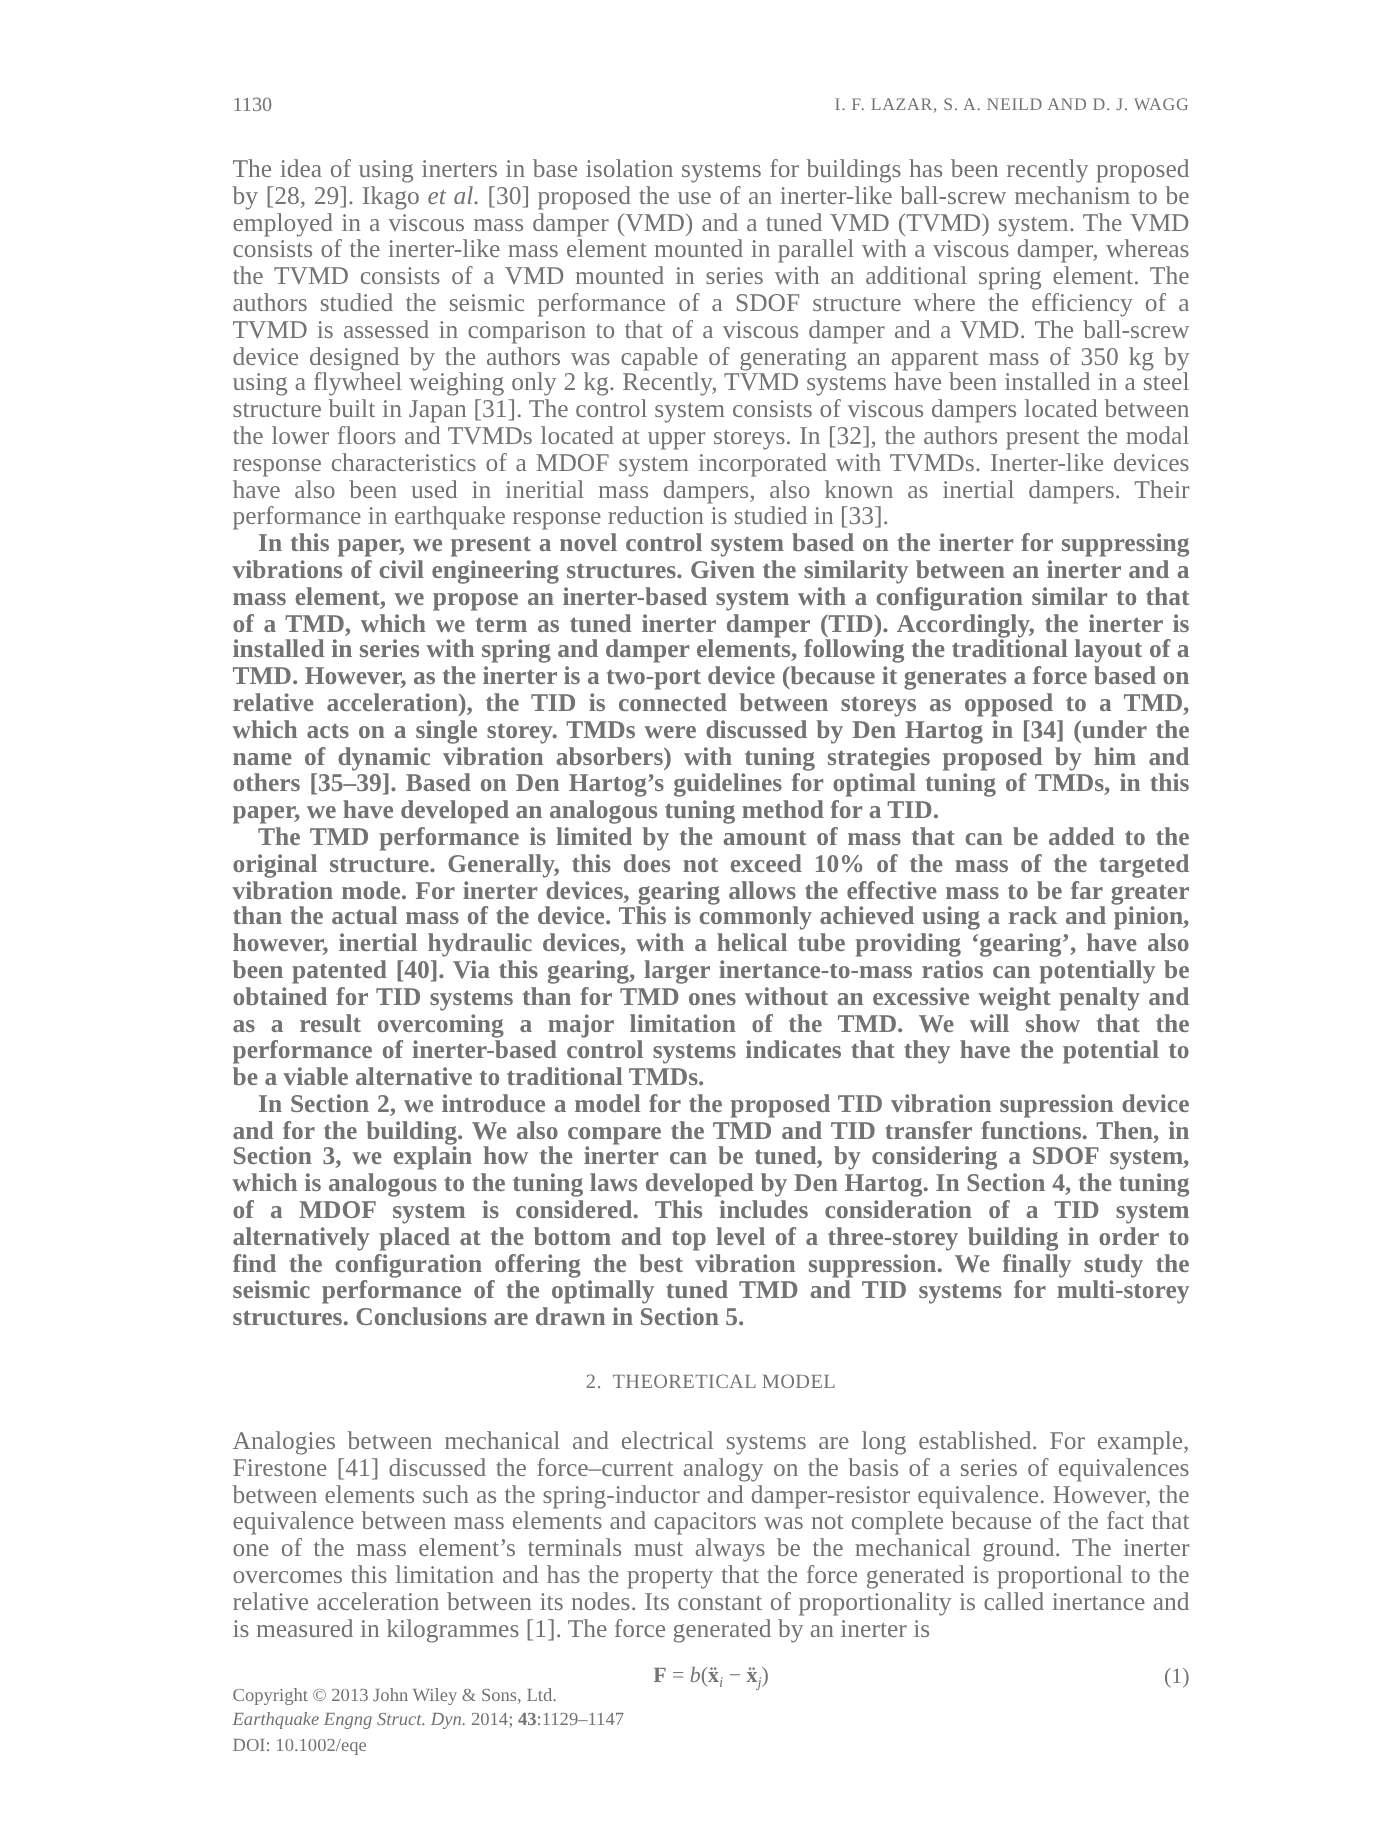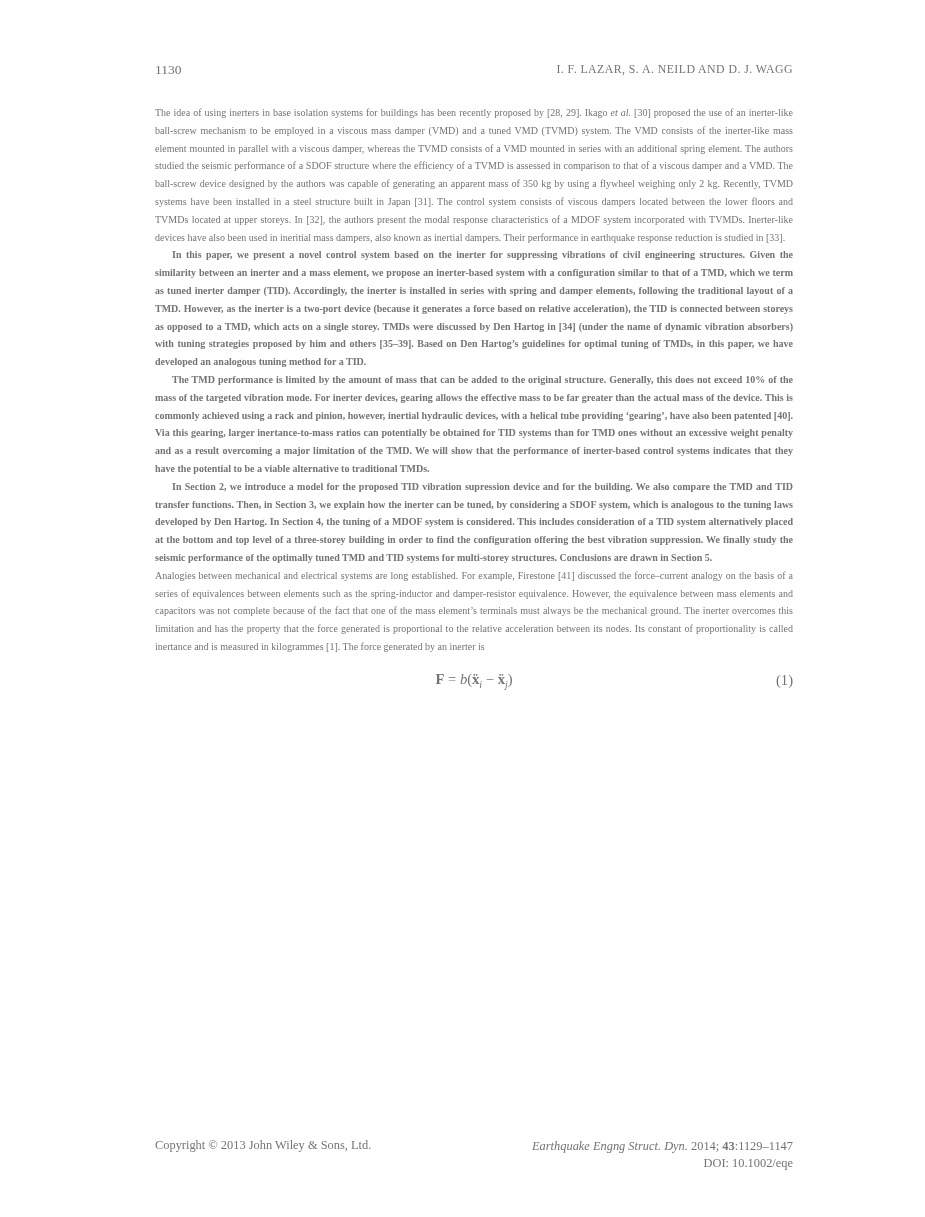--- a/index.html
+++ b/index.html
@@ -21,21 +21,21 @@
     font-size: 13.5px;
   }
   .running-head {
     display: block;
     text-align: right;
     font-size: 11.8px;
     letter-spacing: 0.45px;
   }
   .body-text {
     margin-top: 25px;
-    font-size: 10px;
+    font-size: 17px;
     line-height: 17.8px;
     text-align: justify;
   }
   .body-text p { margin: 0; }
   .body-text p.indent { text-indent: 17px; font-weight: bold; }
   .section-heading {
     margin: 26px 0 23px 0;
     font-size: 13.6px;
     font-weight: normal;
     text-align: center;
@@ -56,40 +56,42 @@
     line-height: 17.8px;
     text-align: justify;
   }
   .footer {
     position: absolute;
     left: 145px; right: 142px; bottom: 46px;
     font-size: 12.4px;
     display: flex;
     justify-content: space-between;
     align-items: flex-start;
+    flex-direction: column;
   }
-  .footer-right { text-align: right; line-height: 16.5px; }
+  .footer-right { text-align: left; line-height: 16.5px; }
 </style>
 </head>
 <body>
 
 <div class="page">
 
   <div class="header">
     <span class="page-num">1130</span>
     <span class="running-head">I. F. LAZAR, S. A. NEILD AND D. J. WAGG</span>
   </div>
 
   <div class="body-text">
       <p><span>The idea of using inerters in base isolation systems for buildings has been recently proposed by [28, 29]. Ikago </span><span style="font-style: italic;">et al.</span><span> [30] proposed the use of an inerter-like ball-screw mechanism to be employed in a viscous mass damper (VMD) and a tuned VMD (TVMD) system. The VMD consists of the inerter-like mass element mounted in parallel with a viscous damper, whereas the TVMD consists of a VMD mounted in series with an additional spring element. The authors studied the seismic performance of a SDOF structure where the efficiency of a TVMD is assessed in comparison to that of a viscous damper and a VMD. The ball-screw device designed by the authors was capable of generating an apparent mass of 350 kg by using a flywheel weighing only 2 kg. Recently, TVMD systems have been installed in a steel structure built in Japan [31]. The control system consists of viscous dampers located between the lower floors and TVMDs located at upper storeys. In [32], the authors present the modal response characteristics of a MDOF system incorporated with TVMDs. Inerter-like devices have also been used in ineritial mass dampers, also known as inertial dampers. Their performance in earthquake response reduction is studied in [33].</span></p>
       <p class="indent"><span>In this paper, we present a novel control system based on the inerter for suppressing vibrations of civil engineering structures. Given the similarity between an inerter and a mass element, we propose an inerter-based system with a configuration similar to that of a TMD, which we term as tuned inerter damper (TID). Accordingly, the inerter is installed in series with spring and damper elements, following the traditional layout of a TMD. However, as the inerter is a two-port device (because it generates a force based on relative acceleration), the TID is connected between storeys as opposed to a TMD, which acts on a single storey. TMDs were discussed by Den Hartog in [34] (under the name of dynamic vibration absorbers) with tuning strategies proposed by him and others [35–39]. Based on Den Hartog’s guidelines for optimal tuning of TMDs, in this paper, we have developed an analogous tuning method for a TID.</span></p>
       <p class="indent"><span>The TMD performance is limited by the amount of mass that can be added to the original structure. Generally, this does not exceed 10% of the mass of the targeted vibration mode. For inerter devices, gearing allows the effective mass to be far greater than the actual mass of the device. This is commonly achieved using a rack and pinion, however, inertial hydraulic devices, with a helical tube providing ‘gearing’, have also been patented [40]. Via this gearing, larger inertance-to-mass ratios can potentially be obtained for TID systems than for TMD ones without an excessive weight penalty and as a result overcoming a major limitation of the TMD. We will show that the performance of inerter-based control systems indicates that they have the potential to be a viable alternative to traditional TMDs.</span></p>
       <p class="indent"><span>In Section 2, we introduce a model for the proposed TID vibration supression device and for the building. We also compare the TMD and TID transfer functions. Then, in Section 3, we explain how the inerter can be tuned, by considering a SDOF system, which is analogous to the tuning laws developed by Den Hartog. In Section 4, the tuning of a MDOF system is considered. This includes consideration of a TID system alternatively placed at the bottom and top level of a three-storey building in order to find the configuration offering the best vibration suppression. We finally study the seismic performance of the optimally tuned TMD and TID systems for multi-storey structures. Conclusions are drawn in Section 5.</span></p>
     </div>
 
+  <h2 class="section-heading">2. THEORETICAL MODEL</h2>
 
   <div class="body-text section-body">
       <p><span>Analogies between mechanical and electrical systems are long established. For example, Firestone [41] discussed the force–current analogy on the basis of a series of equivalences between elements such as the spring-inductor and damper-resistor equivalence. However, the equivalence between mass elements and capacitors was not complete because of the fact that one of the mass element’s terminals must always be the mechanical ground. The inerter overcomes this limitation and has the property that the force generated is proportional to the relative acceleration between its nodes. Its constant of proportionality is called inertance and is measured in kilogrammes [1]. The force generated by an inerter is</span></p>
     </div>
 
   <div class="equation-row">
     <span class="eq-content"><span style="font-weight: bold;">F</span><span> = </span><span style="font-style: italic;">b</span><span>(</span><span style="font-weight: bold;">ẍ</span><sub style="font-style: italic;">i</sub><span> − </span><span style="font-weight: bold;">ẍ</span><sub style="font-style: italic;">j</sub><span>)</span></span>
     <span class="eq-number">(1)</span>
   </div>
 

